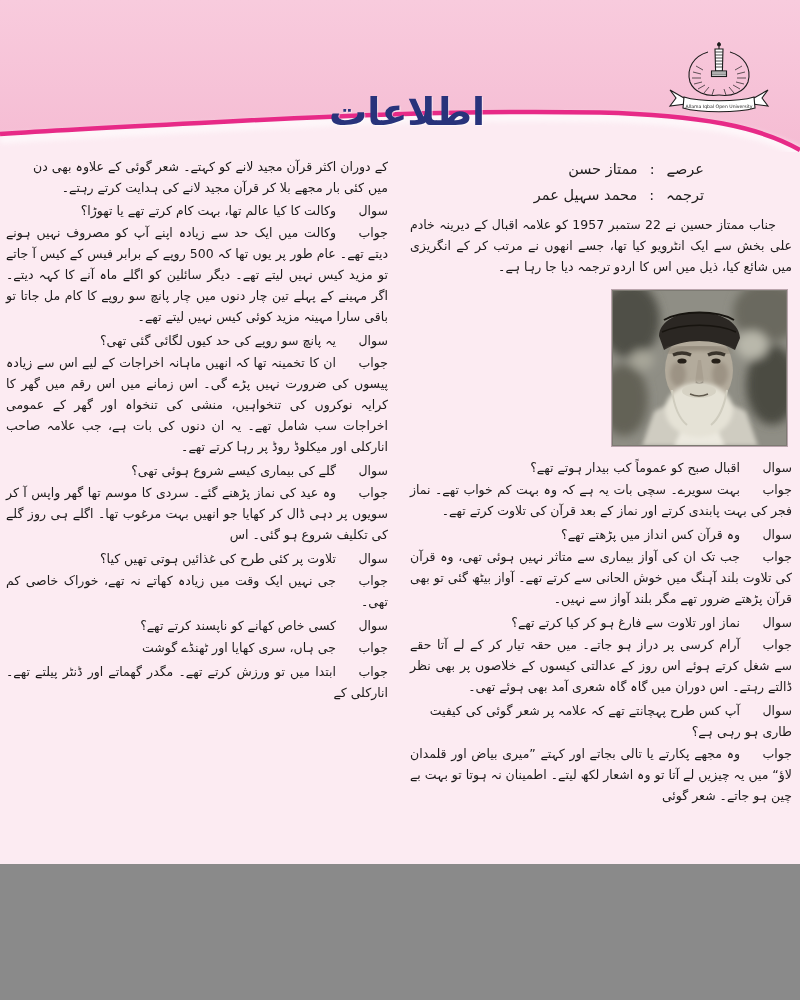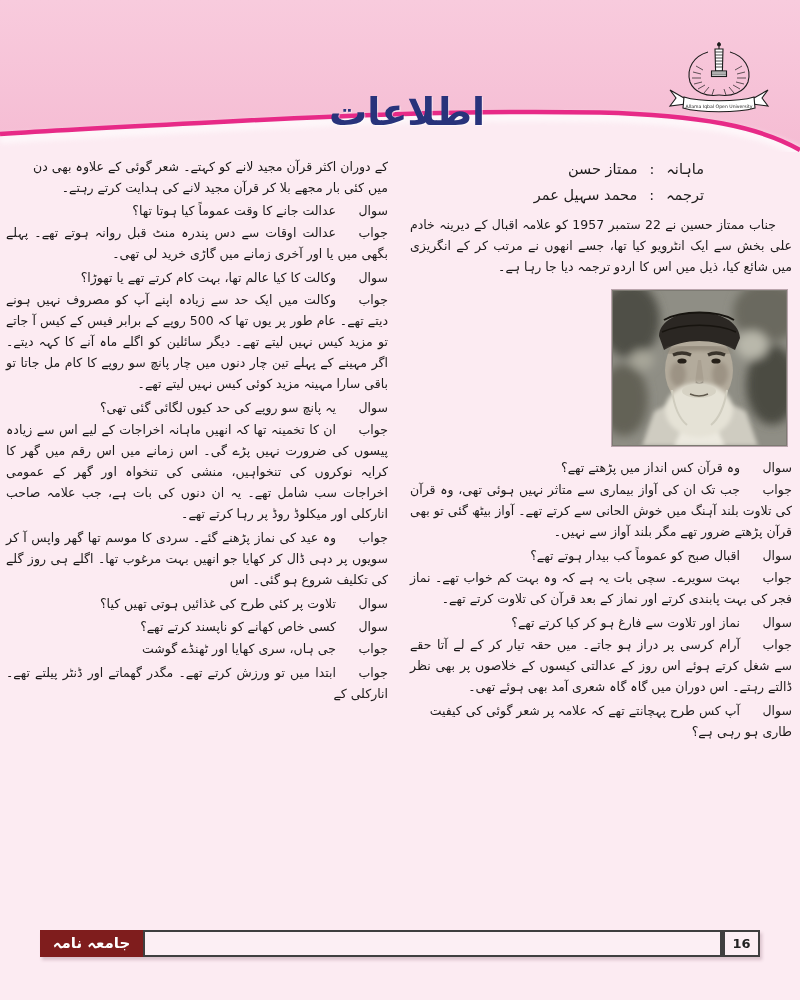--- a/index.html
+++ b/index.html
@@ -1,17 +1,17 @@
 <!DOCTYPE html>
 <html lang="ur" dir="rtl"><head>
 <meta charset="utf-8">
 <style>
   html,body { margin:0; padding:0; background:#8a8a8a; }
   .page {
-    position:relative; width:800px; height:1000px; margin:0 auto;
+    position:relative; width:800px; height:864px; margin:0 auto;
     background:#fcebf2; overflow:hidden; direction:rtl;
     font-family:"DejaVu Sans", sans-serif; color:#1d1b1b;
   }
   
   .header { position:absolute; top:0; left:0; width:800px; height:152px; }
   .hdr-svg { position:absolute; top:0; left:0; }
   .banner-title {
     position:absolute; top:90px; left:292px; width:230px; text-align:center;
     font-size:38px; font-weight:bold; color:#28337b; letter-spacing:2px;
     text-shadow:1px 1px 0 rgba(255,255,255,.55); z-index:3;
@@ -107,21 +107,21 @@
       <text x="59" y="67.5" text-anchor="middle" font-size="4.6" fill="#1c1c1c" font-family="DejaVu Sans, sans-serif">Allama Iqbal Open University</text>
     </svg>
   </div>
 
   <div class="columns">
 
     <div class="col col-right">
 
       <div class="credits">
 
-          <p class="credit"><span class="credit-label">ماہانہ</span><span class="credit-sep">:</span><span class="credit-value">ممتاز حسن</span></p>
+          <p class="credit"><span class="credit-label">عرصے</span><span class="credit-sep">:</span><span class="credit-value">ممتاز حسن</span></p>
 
           <p class="credit"><span class="credit-label">ترجمہ</span><span class="credit-sep">:</span><span class="credit-value">محمد سہیل عمر</span></p>
         </div>
 
       <p class="body-text intro">جناب ممتاز حسین نے 22 ستمبر 1957 کو علامہ اقبال کے دیرینہ خادم علی بخش سے ایک انٹرویو کیا تھا، جسے انھوں نے مرتب کر کے انگریزی میں شائع کیا، ذیل میں اس کا اردو ترجمہ دیا جا رہا ہے۔</p>
 
       <svg class="photo" width="175" height="156" viewBox="0 0 175 156" role="img">
         <defs>
           <filter id="b1" x="-30%" y="-30%" width="160%" height="160%">
               <feGaussianBlur stdDeviation="2"></feGaussianBlur>
@@ -169,67 +169,66 @@
         <ellipse cx="87" cy="101" rx="17" ry="7" fill="#d6d2c4"></ellipse>
         <path d="M78,104 Q87,108 96,104" stroke="#5f584c" stroke-width="1.4" fill="none"></path>
         <path d="M60,100 Q63,125 75,135 M115,100 Q111,125 99,135" stroke="#cfccbe" stroke-width="2" fill="none"></path>
 
         <rect x="0.5" y="0.5" width="174" height="155" fill="none" stroke="#7c7a72" stroke-width="1"></rect>
       </svg>
 
       <div class="qa-list">
 
           <div class="qa">
+            <p class="q"><span class="qa-label">سوال</span><span class="qa-gap"></span><span class="qa-text">اقبال صبح کو عموماً کب بیدار ہوتے تھے؟</span></p>
+            <p class="a"><span class="qa-label">جواب</span><span class="qa-gap"></span><span class="qa-text">بہت سویرے۔ سچی بات یہ ہے کہ وہ بہت کم خواب تھے۔ نماز فجر کی بہت پابندی کرتے اور نماز کے بعد قرآن کی تلاوت کرتے تھے۔</span></p>
+          </div>
+
+          <div class="qa">
             <p class="q"><span class="qa-label">سوال</span><span class="qa-gap"></span><span class="qa-text">وہ قرآن کس انداز میں پڑھتے تھے؟</span></p>
             <p class="a"><span class="qa-label">جواب</span><span class="qa-gap"></span><span class="qa-text">جب تک ان کی آواز بیماری سے متاثر نہیں ہوئی تھی، وہ قرآن کی تلاوت بلند آہنگ میں خوش الحانی سے کرتے تھے۔ آواز بیٹھ گئی تو بھی قرآن پڑھتے ضرور تھے مگر بلند آواز سے نہیں۔</span></p>
           </div>
 
           <div class="qa">
-            <p class="q"><span class="qa-label">سوال</span><span class="qa-gap"></span><span class="qa-text">اقبال صبح کو عموماً کب بیدار ہوتے تھے؟</span></p>
-            <p class="a"><span class="qa-label">جواب</span><span class="qa-gap"></span><span class="qa-text">بہت سویرے۔ سچی بات یہ ہے کہ وہ بہت کم خواب تھے۔ نماز فجر کی بہت پابندی کرتے اور نماز کے بعد قرآن کی تلاوت کرتے تھے۔</span></p>
-          </div>
-
-          <div class="qa">
             <p class="q"><span class="qa-label">سوال</span><span class="qa-gap"></span><span class="qa-text">نماز اور تلاوت سے فارغ ہو کر کیا کرتے تھے؟</span></p>
             <p class="a"><span class="qa-label">جواب</span><span class="qa-gap"></span><span class="qa-text">آرام کرسی پر دراز ہو جاتے۔ میں حقہ تیار کر کے لے آتا حقے سے شغل کرتے ہوئے اس روز کے عدالتی کیسوں کے خلاصوں پر بھی نظر ڈالتے رہتے۔ اس دوران میں گاہ گاہ شعری آمد بھی ہوئے تھی۔</span></p>
           </div>
 
           <div class="qa">
             <p class="q"><span class="qa-label">سوال</span><span class="qa-gap"></span><span class="qa-text">آپ کس طرح پہچانتے تھے کہ علامہ پر شعر گوئی کی کیفیت طاری ہو رہی ہے؟</span></p>
+            <p class="a"><span class="qa-label">جواب</span><span class="qa-gap"></span><span class="qa-text">وہ مجھے پکارتے یا تالی بجاتے اور کہتے ”میری بیاض اور قلمدان لاؤ“ میں یہ چیزیں لے آتا تو وہ اشعار لکھ لیتے۔ اطمینان نہ ہوتا تو بہت بے چین ہو جاتے۔ شعر گوئی</span></p>
           </div>
         </div>
     </div>
 
     <div class="col col-left">
       <p class="body-text">کے دوران اکثر قرآن مجید لانے کو کہتے۔ شعر گوئی کے علاوہ بھی دن میں کئی بار مجھے بلا کر قرآن مجید لانے کی ہدایت کرتے رہتے۔</p>
 
       <div class="qa-list">
 
-          <div class="qa">
-            <p class="q"><span class="qa-label">سوال</span><span class="qa-gap"></span><span class="qa-text">عدالت جانے کا وقت عموماً کیا ہوتا تھا؟</span></p>
-            <p class="a"><span class="qa-label">جواب</span><span class="qa-gap"></span><span class="qa-text">عدالت اوقات سے دس پندرہ منٹ قبل روانہ ہوتے تھے۔ پہلے بگھی میں یا اور آخری زمانے میں گاڑی خرید لی تھی۔</span></p>
-          </div>
 
           <div class="qa">
             <p class="q"><span class="qa-label">سوال</span><span class="qa-gap"></span><span class="qa-text">وکالت کا کیا عالم تھا، بہت کام کرتے تھے یا تھوڑا؟</span></p>
             <p class="a"><span class="qa-label">جواب</span><span class="qa-gap"></span><span class="qa-text">وکالت میں ایک حد سے زیادہ اپنے آپ کو مصروف نہیں ہونے دیتے تھے۔ عام طور پر یوں تھا کہ 500 روپے کے برابر فیس کے کیس آ جاتے تو مزید کیس نہیں لیتے تھے۔ دیگر سائلین کو اگلے ماہ آنے کا کہہ دیتے۔ اگر مہینے کے پہلے تین چار دنوں میں چار پانچ سو روپے کا کام مل جاتا تو باقی سارا مہینہ مزید کوئی کیس نہیں لیتے تھے۔</span></p>
           </div>
 
           <div class="qa">
             <p class="q"><span class="qa-label">سوال</span><span class="qa-gap"></span><span class="qa-text">یہ پانچ سو روپے کی حد کیوں لگائی گئی تھی؟</span></p>
             <p class="a"><span class="qa-label">جواب</span><span class="qa-gap"></span><span class="qa-text">ان کا تخمینہ تھا کہ انھیں ماہانہ اخراجات کے لیے اس سے زیادہ پیسوں کی ضرورت نہیں پڑے گی۔ اس زمانے میں اس رقم میں گھر کا کرایہ نوکروں کی تنخواہیں، منشی کی تنخواہ اور گھر کے عمومی اخراجات سب شامل تھے۔ یہ ان دنوں کی بات ہے، جب علامہ صاحب انارکلی اور میکلوڈ روڈ پر رہا کرتے تھے۔</span></p>
           </div>
 
 
           <div class="qa">
+            <p class="q"><span class="qa-label">سوال</span><span class="qa-gap"></span><span class="qa-text">گلے کی بیماری کیسے شروع ہوئی تھی؟</span></p>
             <p class="a"><span class="qa-label">جواب</span><span class="qa-gap"></span><span class="qa-text">وہ عید کی نماز پڑھنے گئے۔ سردی کا موسم تھا گھر واپس آ کر سویوں پر دہی ڈال کر کھایا جو انھیں بہت مرغوب تھا۔ اگلے ہی روز گلے کی تکلیف شروع ہو گئی۔ اس</span></p>
           </div>
 
           <div class="qa">
             <p class="q"><span class="qa-label">سوال</span><span class="qa-gap"></span><span class="qa-text">تلاوت پر کئی طرح کی غذائیں ہوتی تھیں کیا؟</span></p>
+            <p class="a"><span class="qa-label">جواب</span><span class="qa-gap"></span><span class="qa-text">جی نہیں ایک وقت میں زیادہ کھاتے نہ تھے، خوراک خاصی کم تھی۔</span></p>
           </div>
 
           <div class="qa">
             <p class="q"><span class="qa-label">سوال</span><span class="qa-gap"></span><span class="qa-text">کسی خاص کھانے کو ناپسند کرتے تھے؟</span></p>
             <p class="a"><span class="qa-label">جواب</span><span class="qa-gap"></span><span class="qa-text">جی ہاں، سری کھایا اور ٹھنڈے گوشت</span></p>
           </div>
 
           <div class="qa">
             <p class="a"><span class="qa-label">جواب</span><span class="qa-gap"></span><span class="qa-text">ابتدا میں تو ورزش کرتے تھے۔ مگدر گھماتے اور ڈنٹر پیلتے تھے۔ انارکلی کے</span></p>
           </div>

